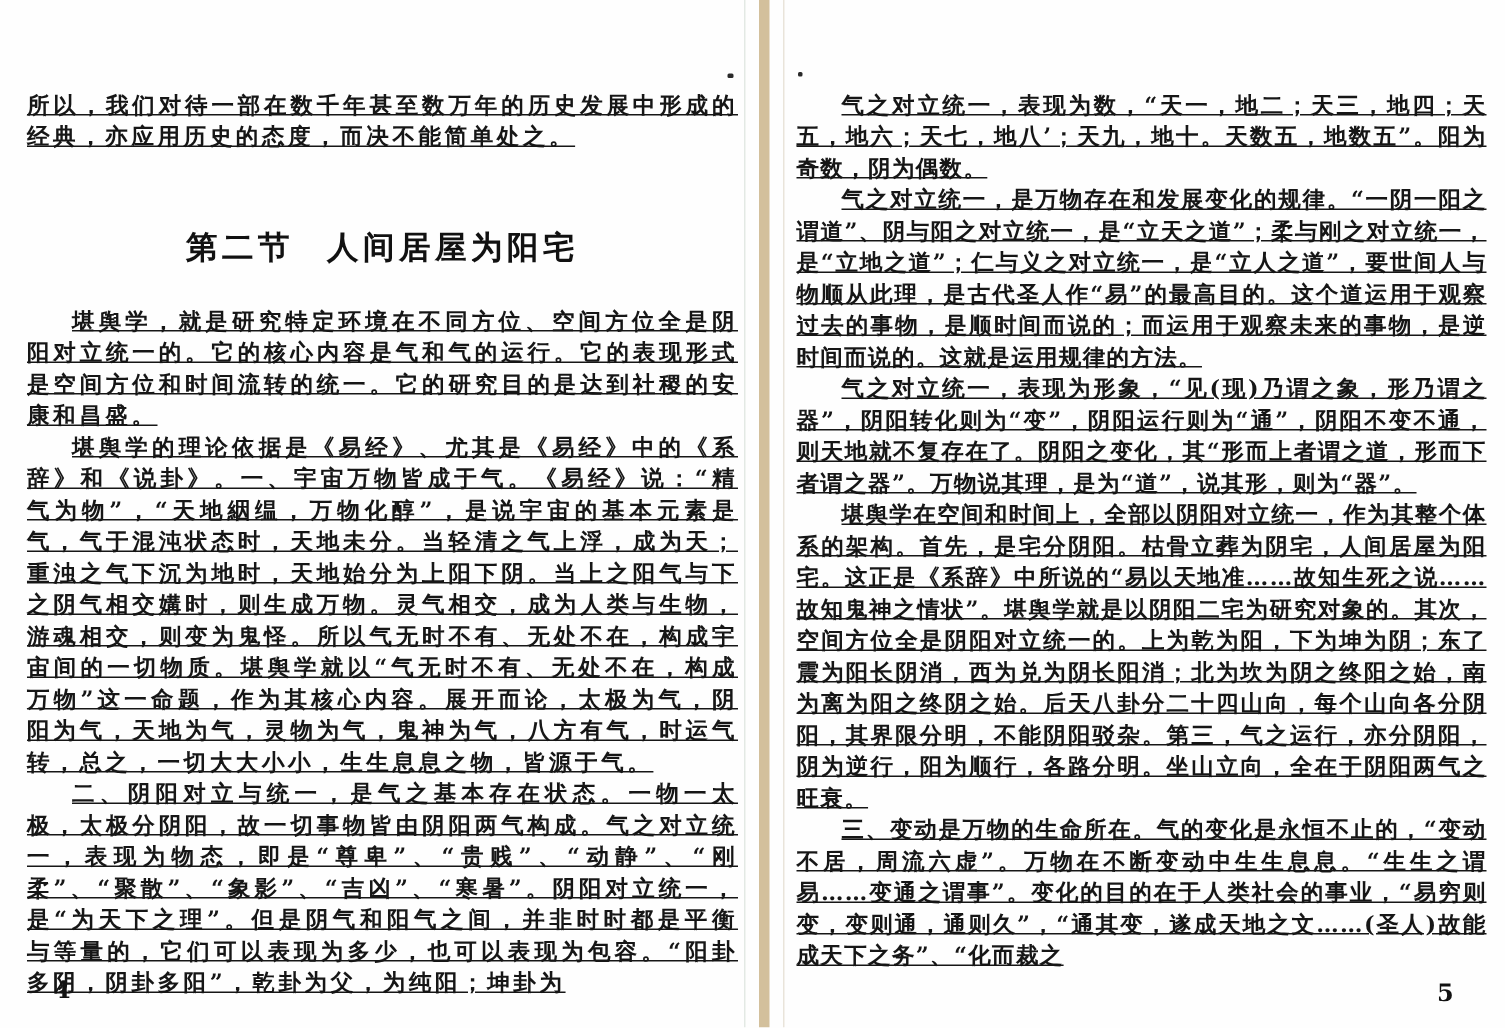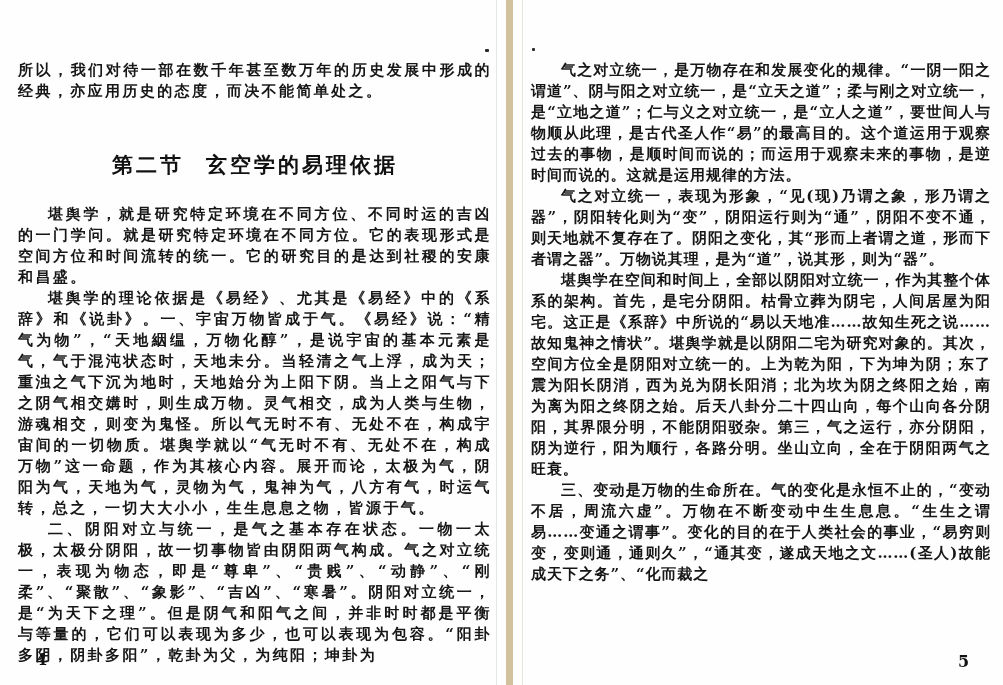--- a/index.html
+++ b/index.html
@@ -13,21 +13,21 @@
   .page {
     position:absolute;
     top:60px;
     color:#161616;
     font-weight:bold;
     font-size:15px;
     line-height:21px;
     text-align:justify;
     text-justify:inter-ideograph;
   }
-  .page p { margin:0; text-align:justify; text-align-last:left; }
+  .page p { margin:0; text-align:justify; text-align-last:left;text-decoration:underline; }
   .page-left  { left:18px;  width:474px; letter-spacing:2.4px; }
   .page-right { left:531px; width:460px; letter-spacing:0.9px; }
   p.para { text-indent:2em; }
   p.cont { text-indent:0; }
   .heading {
     display:flex; justify-content:center; gap:22px;
     font-size:21px; letter-spacing:3px;
     margin:52px 0 29px 0;
     color:#111;
     text-align:left;
@@ -62,28 +62,29 @@
 <div class="edge-line-left"></div>
 <div class="spine"></div>
 <div class="edge-line-right"></div>
 <div class="speck speck-1"></div>
 <div class="speck speck-2"></div>
 
 <div class="page page-left">
   <p class="cont">所以，我们对待一部在数千年甚至数万年的历史发展中形成的经典，亦应用历史的态度，而决不能简单处之。</p>
   <div class="heading">
     <span>第二节</span>
-    <span>玄空学的易理依据</span>
+    <span>人间居屋为阳宅</span>
   </div>
-  <p class="para">堪舆学，就是研究特定环境在不同方位、不同时运的吉凶的一门学问。就是研究特定环境在不同方位。它的表现形式是空间方位和时间流转的统一。它的研究目的是达到社稷的安康和昌盛。</p>
+  <p class="para">堪舆学，就是研究特定环境在不同方位、空间方位全是阴阳对立统一的。它的核心内容是气和气的运行。它的表现形式是空间方位和时间流转的统一。它的研究目的是达到社稷的安康和昌盛。</p>
   <p class="para">堪舆学的理论依据是《易经》、尤其是《易经》中的《系辞》和《说卦》。一、宇宙万物皆成于气。《易经》说：“精气为物”，“天地絪缊，万物化醇”，是说宇宙的基本元素是气，气于混沌状态时，天地未分。当轻清之气上浮，成为天；重浊之气下沉为地时，天地始分为上阳下阴。当上之阳气与下之阴气相交媾时，则生成万物。灵气相交，成为人类与生物，游魂相交，则变为鬼怪。所以气无时不有、无处不在，构成宇宙间的一切物质。堪舆学就以“气无时不有、无处不在，构成万物”这一命题，作为其核心内容。展开而论，太极为气，阴阳为气，天地为气，灵物为气，鬼神为气，八方有气，时运气转，总之，一切大大小小，生生息息之物，皆源于气。</p>
   <p class="para">二、阴阳对立与统一，是气之基本存在状态。一物一太极，太极分阴阳，故一切事物皆由阴阳两气构成。气之对立统一，表现为物态，即是“尊卑”、“贵贱”、“动静”、“刚柔”、“聚散”、“象影”、“吉凶”、“寒暑”。阴阳对立统一，是“为天下之理”。但是阴气和阳气之间，并非时时都是平衡与等量的，它们可以表现为多少，也可以表现为包容。“阳卦多阴，阴卦多阳”，乾卦为父，为纯阳；坤卦为</p>
 </div>
 
 <div class="page page-right">
+  <p class="para">气之对立统一，表现为数，“天一，地二；天三，地四；天五，地六；天七，地八’；天九，地十。天数五，地数五”。阳为奇数，阴为偶数。</p>
   <p class="para">气之对立统一，是万物存在和发展变化的规律。“一阴一阳之谓道”、阴与阳之对立统一，是“立天之道”；柔与刚之对立统一，是“立地之道”；仁与义之对立统一，是“立人之道”，要世间人与物顺从此理，是古代圣人作“易”的最高目的。这个道运用于观察过去的事物，是顺时间而说的；而运用于观察未来的事物，是逆时间而说的。这就是运用规律的方法。</p>
   <p class="para">气之对立统一，表现为形象，“见(现)乃谓之象，形乃谓之器”，阴阳转化则为“变”，阴阳运行则为“通”，阴阳不变不通，则天地就不复存在了。阴阳之变化，其“形而上者谓之道，形而下者谓之器”。万物说其理，是为“道”，说其形，则为“器”。</p>
   <p class="para">堪舆学在空间和时间上，全部以阴阳对立统一，作为其整个体系的架构。首先，是宅分阴阳。枯骨立葬为阴宅，人间居屋为阳宅。这正是《系辞》中所说的“易以天地准……故知生死之说……故知鬼神之情状”。堪舆学就是以阴阳二宅为研究对象的。其次，空间方位全是阴阳对立统一的。上为乾为阳，下为坤为阴；东了震为阳长阴消，西为兑为阴长阳消；北为坎为阴之终阳之始，南为离为阳之终阴之始。后天八卦分二十四山向，每个山向各分阴阳，其界限分明，不能阴阳驳杂。第三，气之运行，亦分阴阳，阴为逆行，阳为顺行，各路分明。坐山立向，全在于阴阳两气之旺衰。</p>
   <p class="para">三、变动是万物的生命所在。气的变化是永恒不止的，“变动不居，周流六虚”。万物在不断变动中生生息息。“生生之谓易……变通之谓事”。变化的目的在于人类社会的事业，“易穷则变，变则通，通则久”，“通其变，遂成天地之文……(圣人)故能成天下之务”、“化而裁之</p>
 </div>
 
 <div class="pagenum pagenum-left">4</div>
 <div class="pagenum pagenum-right">5</div>
 
 </body></html>

